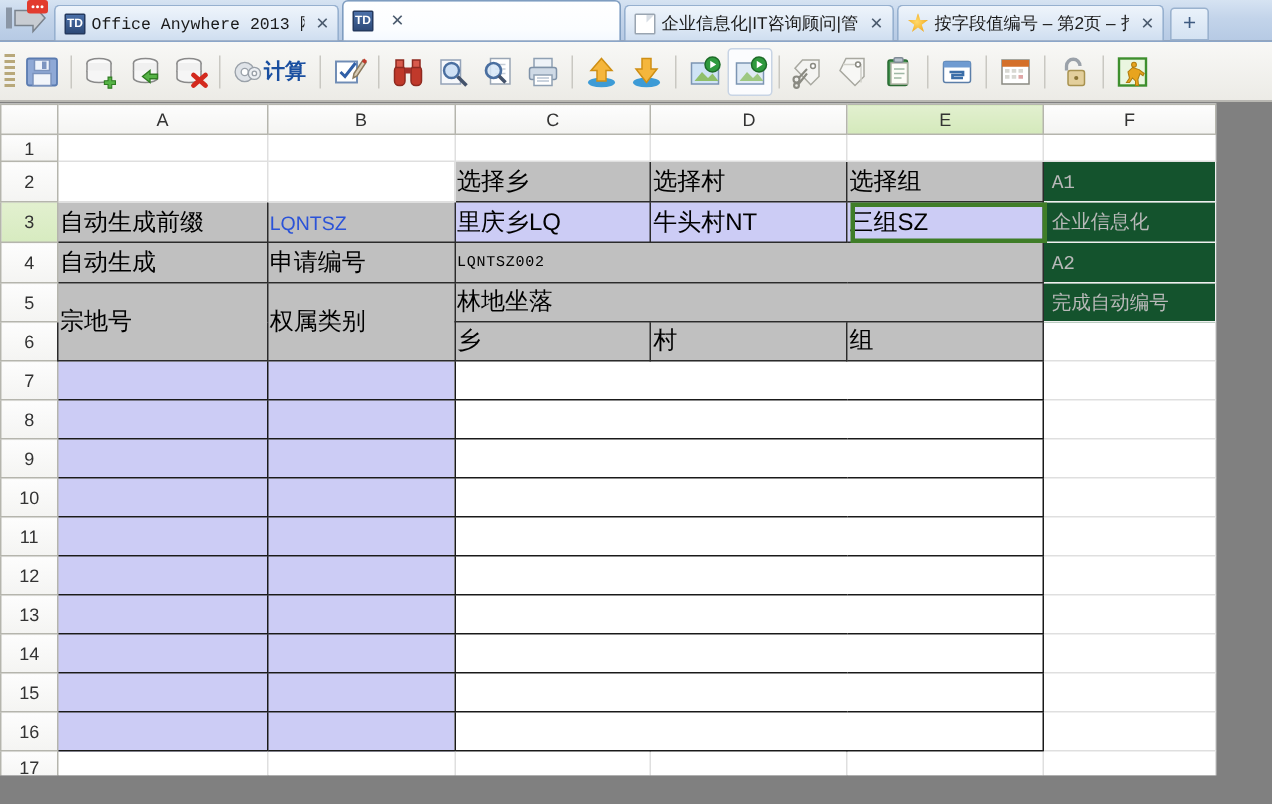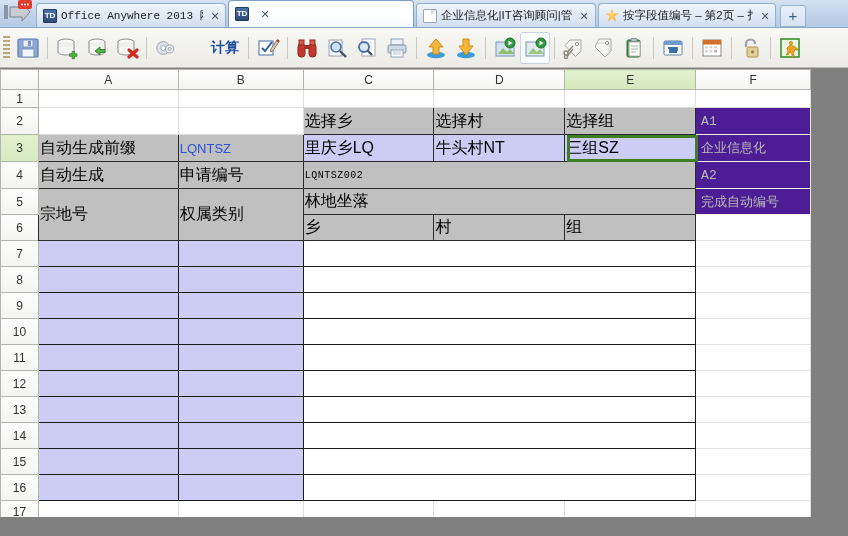--- a/index.html
+++ b/index.html
@@ -86,21 +86,21 @@
     background-image: repeating-linear-gradient(to bottom,#b8a87a 0 2px, transparent 2px 4px);
   }
   .tb-sep { width: 1px; height: 22px; background: #c9c8c2; margin: 0 4px; flex:0 0 1px; }
   .tb-btn {
     width: 30px; height: 32px; flex: 0 0 30px;
     display: flex; align-items: center; justify-content: center;
     position: relative; border: 1px solid transparent; border-radius: 3px;
   }
   .tb-btn.framed { border-color: #c8d4e4; background: #fbfcfe; }
   .tb-txt { font-size: 14px; font-weight: bold; color: #1a4fa0; margin:0 2px 0 0; white-space:nowrap; }
-  .tb-wide { width: auto; flex: 0 0 auto; padding: 0 2px; gap: 35px; }
+  .tb-wide { width: auto; flex: 0 0 auto; padding: 0 2px; }
 
   
   #sheet {
     position: absolute; left: 0; top: 69px; width: 811px; height: 448px;
     background: #ffffff; overflow: hidden;
   }
   table.grid { border-collapse: collapse; table-layout: fixed; }
   .colhdr, .rowhdr {
     background: linear-gradient(to bottom,#fdfdfd,#f4f4f2);
     border: 1px solid #b5b5ad;
@@ -114,21 +114,21 @@
     font-size: 13.5px; color: #000; text-align: center; vertical-align: middle;
     background: #fff; overflow: hidden; white-space: nowrap;
   }
   td.gray { background: #c0c0c0; border: 1px solid #2b2b2b; }
   td.lav  { background: #ccccf5; border: 1px solid #2b2b2b; }
   td.lavfill { background: #ccccf5; border: 1px solid #1a1a1a; }
   td.blank-t { background: #fff; border: 1px solid #dfdfdf; }
   td.blank-bold { background: #fff; border: 1px solid #1a1a1a; }
   td.blue-text { color: #2b53d8; font-family: Liberation Sans, sans-serif; font-size: 13px; }
   td.mono { font-family: "Liberation Mono", monospace; font-size: 10px; letter-spacing: .5px; }
-  td.fcol { background:#4c1d95; border:1px solid #efefef; border-left:1px solid #dcdcdc;
+  td.fcol { background:#14532d; border:1px solid #efefef; border-left:1px solid #dcdcdc;
             text-align:left; padding-left:5px; color:#b9b9b9; font-size:13px; }
   td.fcol.mono2 { font-family:"Liberation Mono", monospace; font-size:13px; }
   #selring {
     position: absolute; left: 567px; top: 66px; width: 131px; height: 27px;
     border: 3px solid #3f7d28; pointer-events: none; z-index: 5;
   }
 
   
   #gutter-right { position:absolute; right:0; top:69px; width:37px; height:448px; background:#808080; }
   #gutter-bottom { position:absolute; left:0; bottom:0; width:848px; height:19px; background:#808080; }

